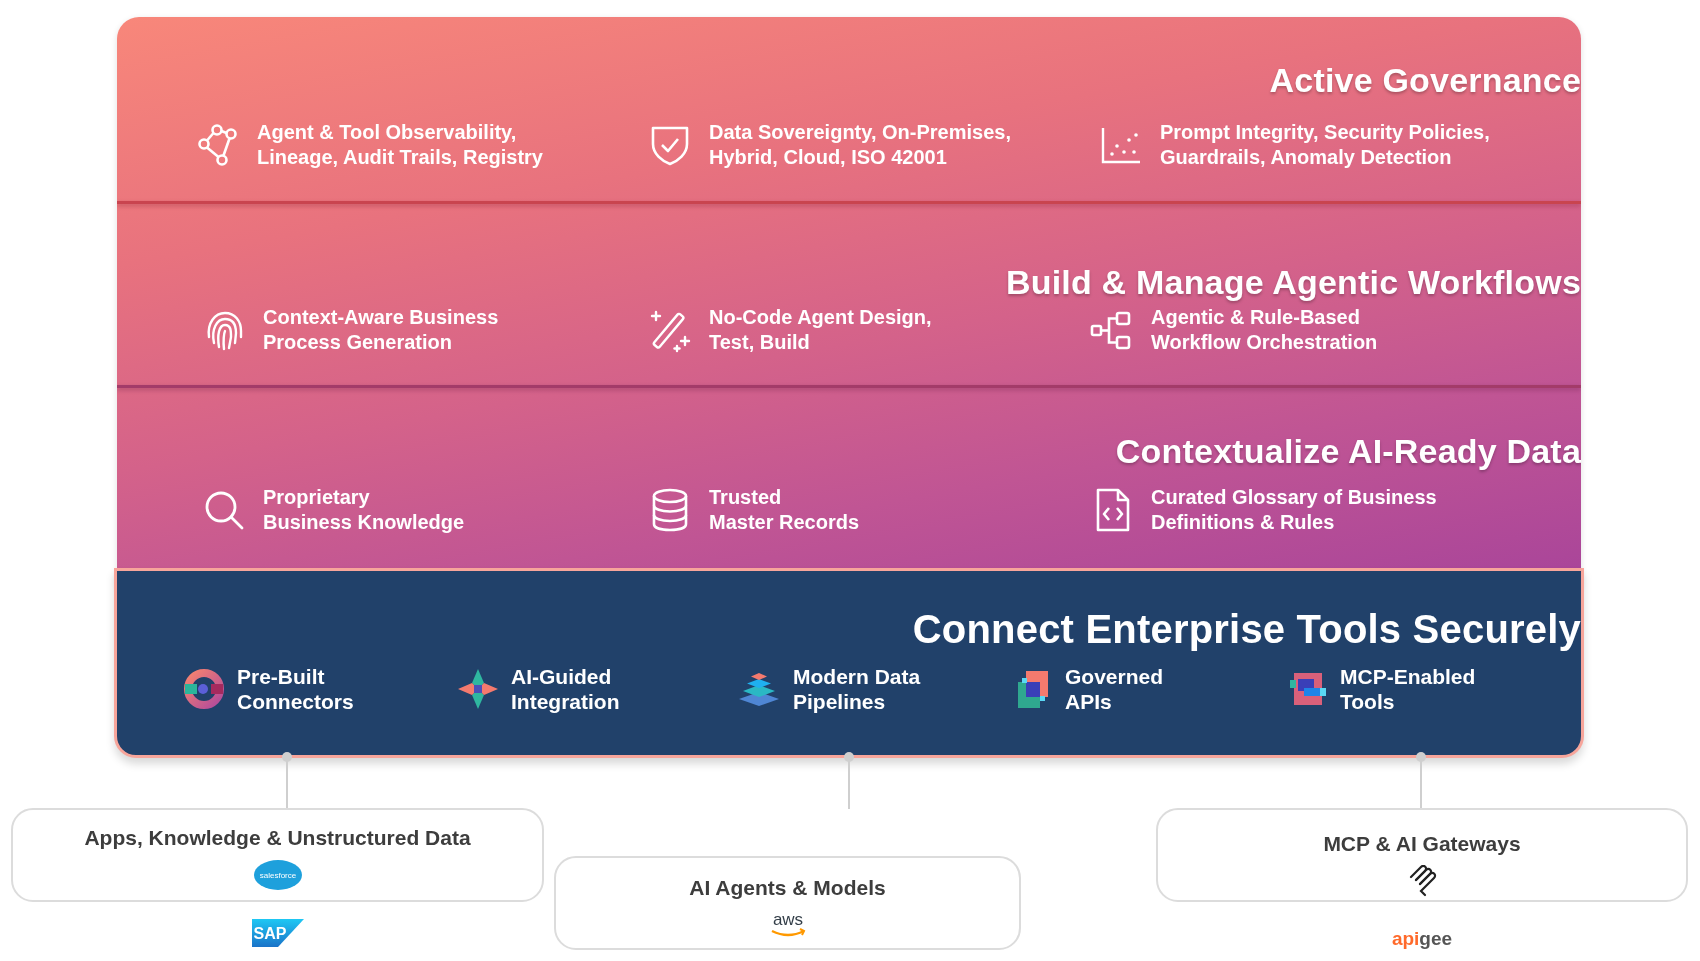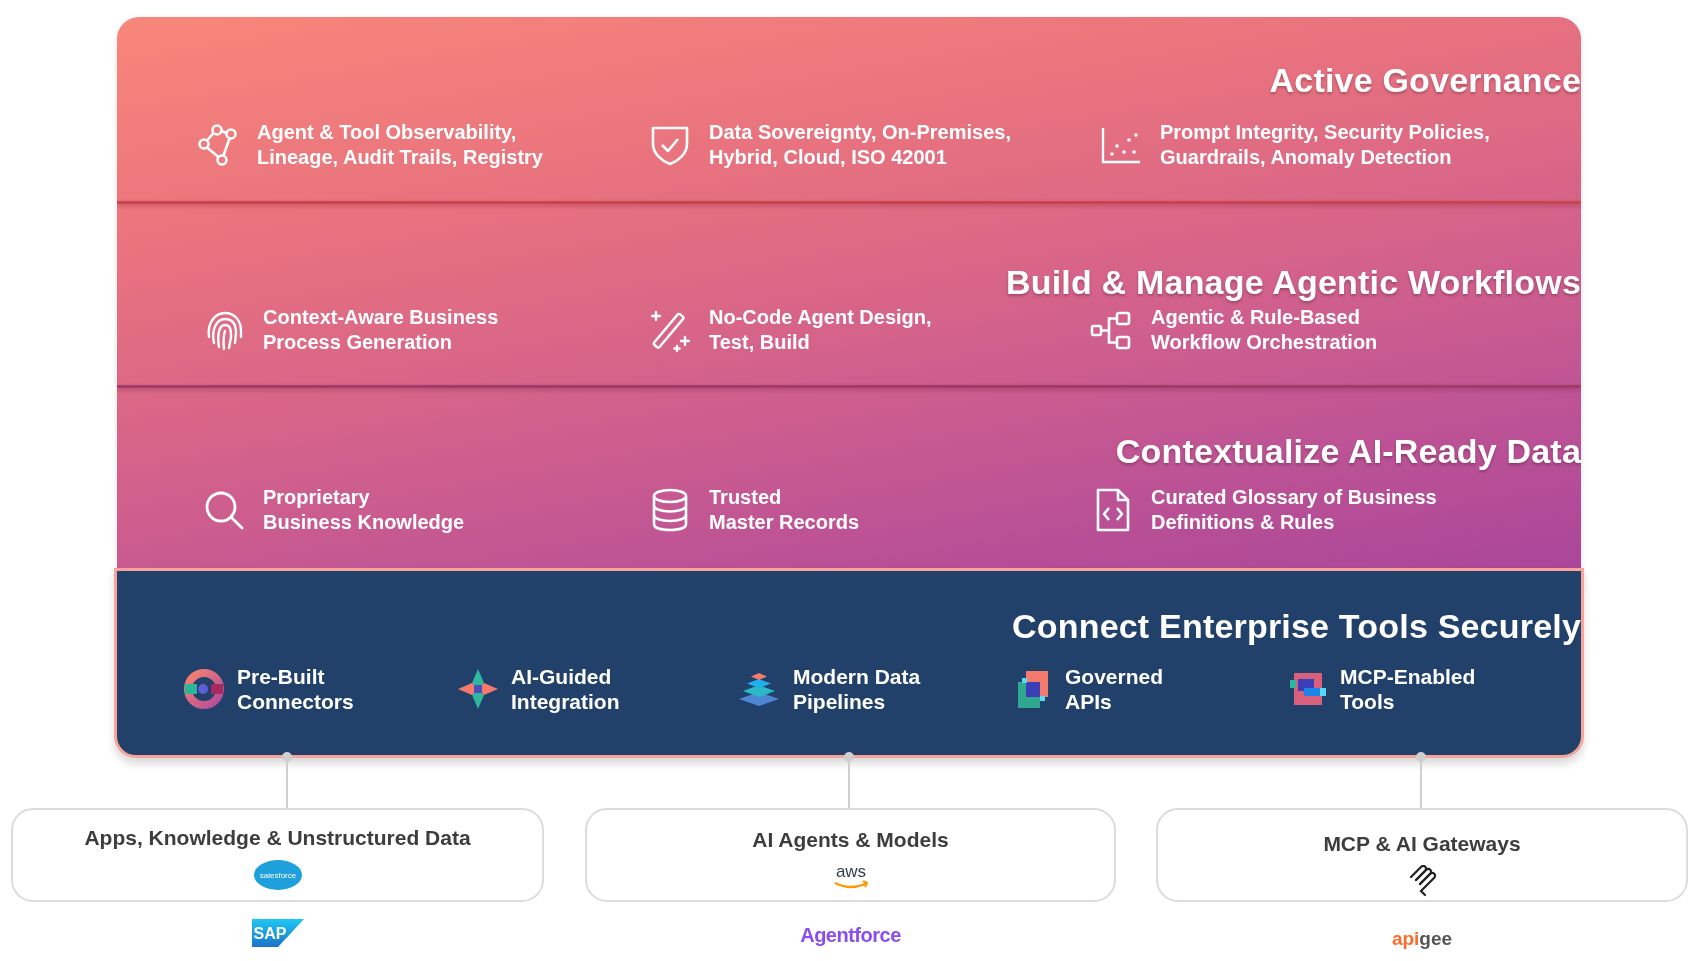--- a/index.html
+++ b/index.html
@@ -32,21 +32,21 @@
   .feature { position: absolute; display: flex; align-items: center; }
   .feature .ico { width: 50px; height: 50px; display: flex; align-items: center; justify-content: center; }
   .feature .txt { margin-left: 14px; color: #ffffff; font-size: 20px; line-height: 25px; font-weight: bold; }
   .feature .txt span { display: block; }
 
   .dark {
     position: absolute; left: 114px; top: 568px; width: 1470px; height: 190px;
     background: #21416a; border: 3px solid #f7a59b; border-radius: 0 0 22px 22px;
     box-shadow: 0 6px 8px rgba(0,0,0,0.15);
   }
-  .dark .layer-title { top: 36px; font-size: 34px; text-shadow: none; }
+  .dark .layer-title { top: 36px; font-size: 40px; text-shadow: none; }
   .dark .feature .txt { margin-left: 12px; font-size: 21px; line-height: 25px; }
 
   .connector { position: absolute; width: 2px; background: #cfcfcf; }
   .dot { position: absolute; width: 10px; height: 10px; border-radius: 50%; background: #cfcfcf; }
 
   .srcbox {
     position: absolute; top: 808px; height: 94px; border: 2px solid #dcdcdc; border-radius: 22px;
     background: #ffffff;
   }
   .srcbox .src-title {
@@ -362,21 +362,21 @@
         <line x1="21" y1="13" x2="30" y2="13" stroke="#2eb67d"></line>
         <line x1="13" y1="21" x2="13" y2="30" stroke="#e01e5a"></line>
         <line x1="4" y1="21" x2="13" y2="21" stroke="#e01e5a"></line>
         <line x1="21" y1="21" x2="30" y2="21" stroke="#ecb22e"></line>
         <line x1="21" y1="21" x2="21" y2="30" stroke="#ecb22e"></line>
       </svg>
     </div>
   </div>
 </div>
 
-<div class="srcbox" style="left:585px; width:531px;">
+<div class="srcbox" style="left:554px; width:467px;margin-top:48px;">
   <div class="src-title" style="top:18px;">AI Agents &amp; Models</div>
   <div class="logos" style="top:50px;">
     <div class="logo">
       <svg width="42" height="32" viewBox="0 0 42 32">
         <text x="21" y="16" font-size="17" text-anchor="middle" fill="#333e48" font-family="Liberation Sans, sans-serif">aws</text>
         <path d="M5 22 Q21 30 37 22" fill="none" stroke="#ff9900" stroke-width="2.5"></path>
         <polyline points="33,20 37,22 35,26" fill="none" stroke="#ff9900" stroke-width="2"></polyline>
       </svg>
     </div>
     <div class="logo">

